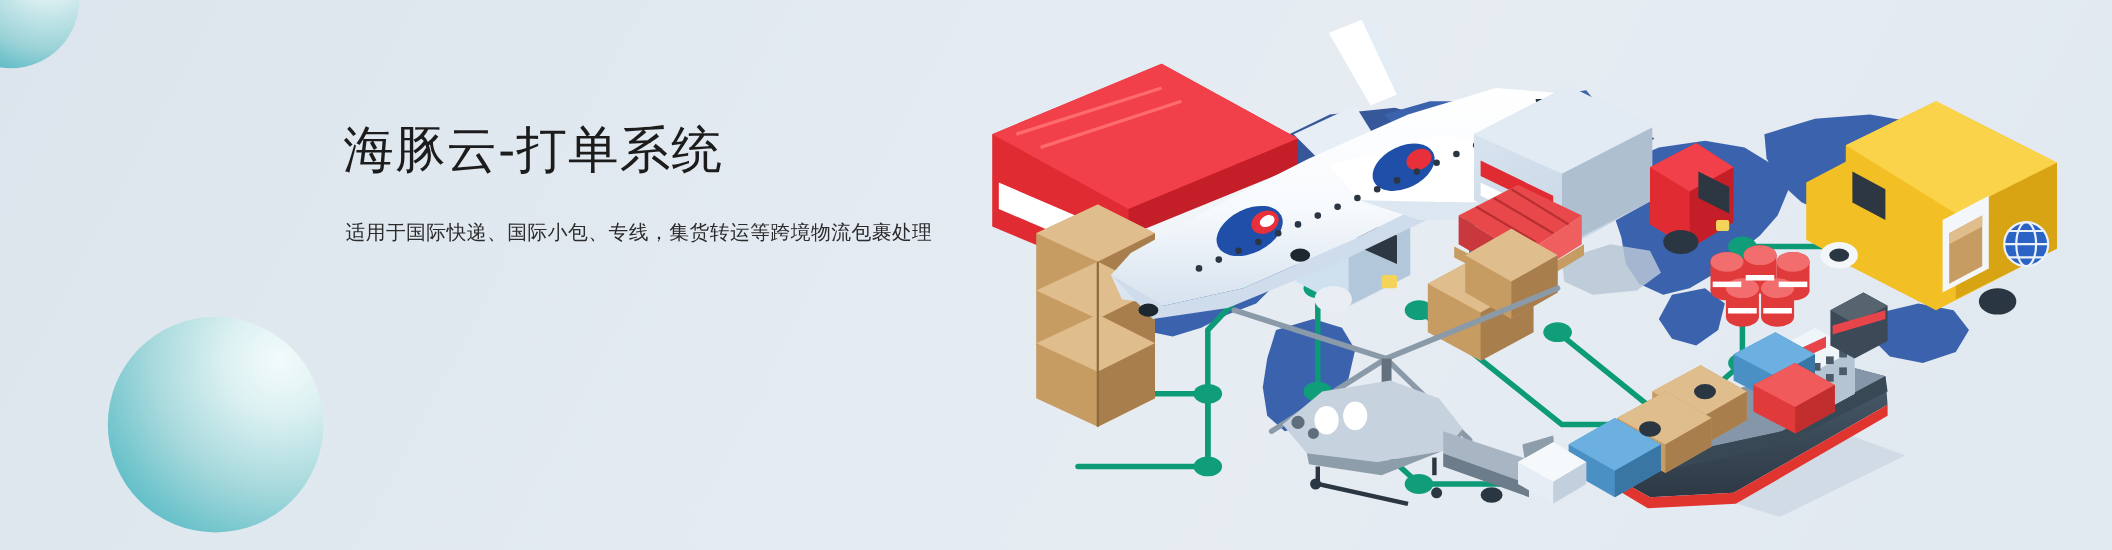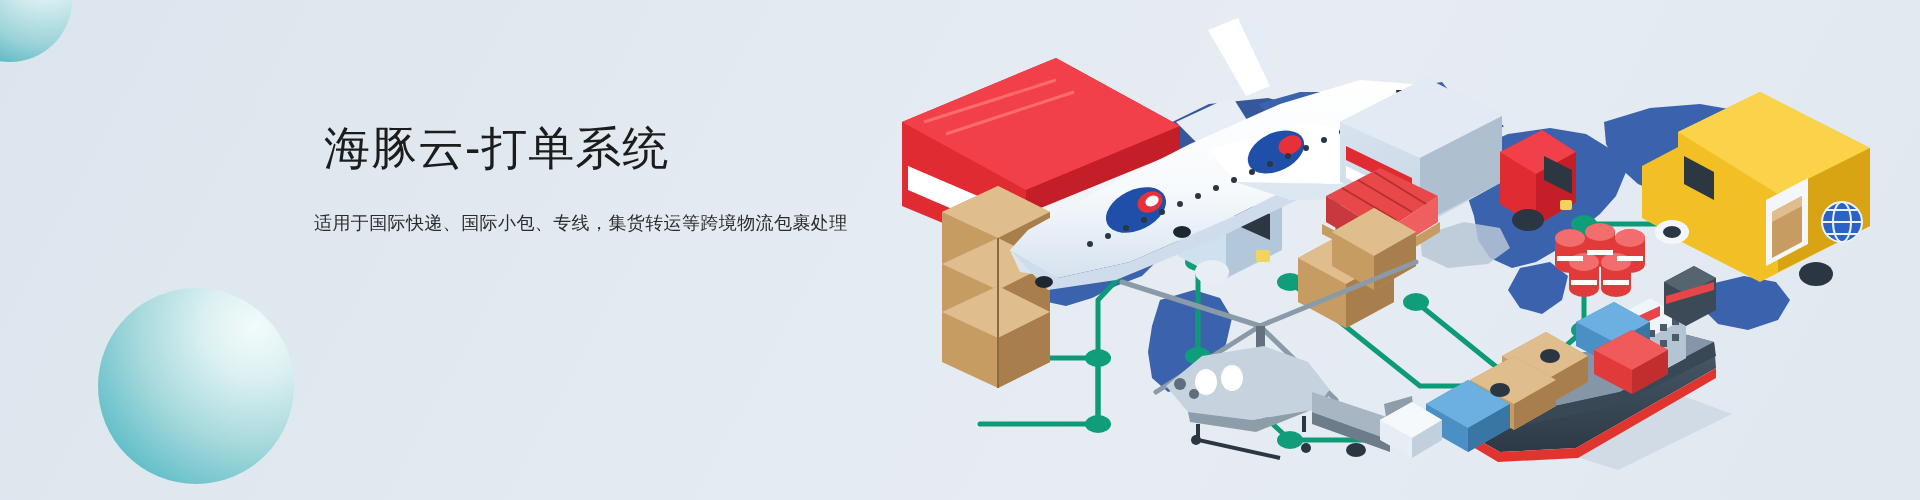--- a/index.html
+++ b/index.html
@@ -42,21 +42,21 @@
   }
 
   
   .copy {
     position: absolute;
     left: 312px;
     top: 108px;
     width: 640px;
   }
   .headline {
-    margin: 12px;
+    margin: 0;
     font-size: 46px;
     line-height: 1.22;
     font-weight: 400;
     letter-spacing: 1px;
     color: #1c1c1c;
     white-space: nowrap;
   }
   .subhead {
     margin: 34px 0 0 2px;
     font-size: 18px;

